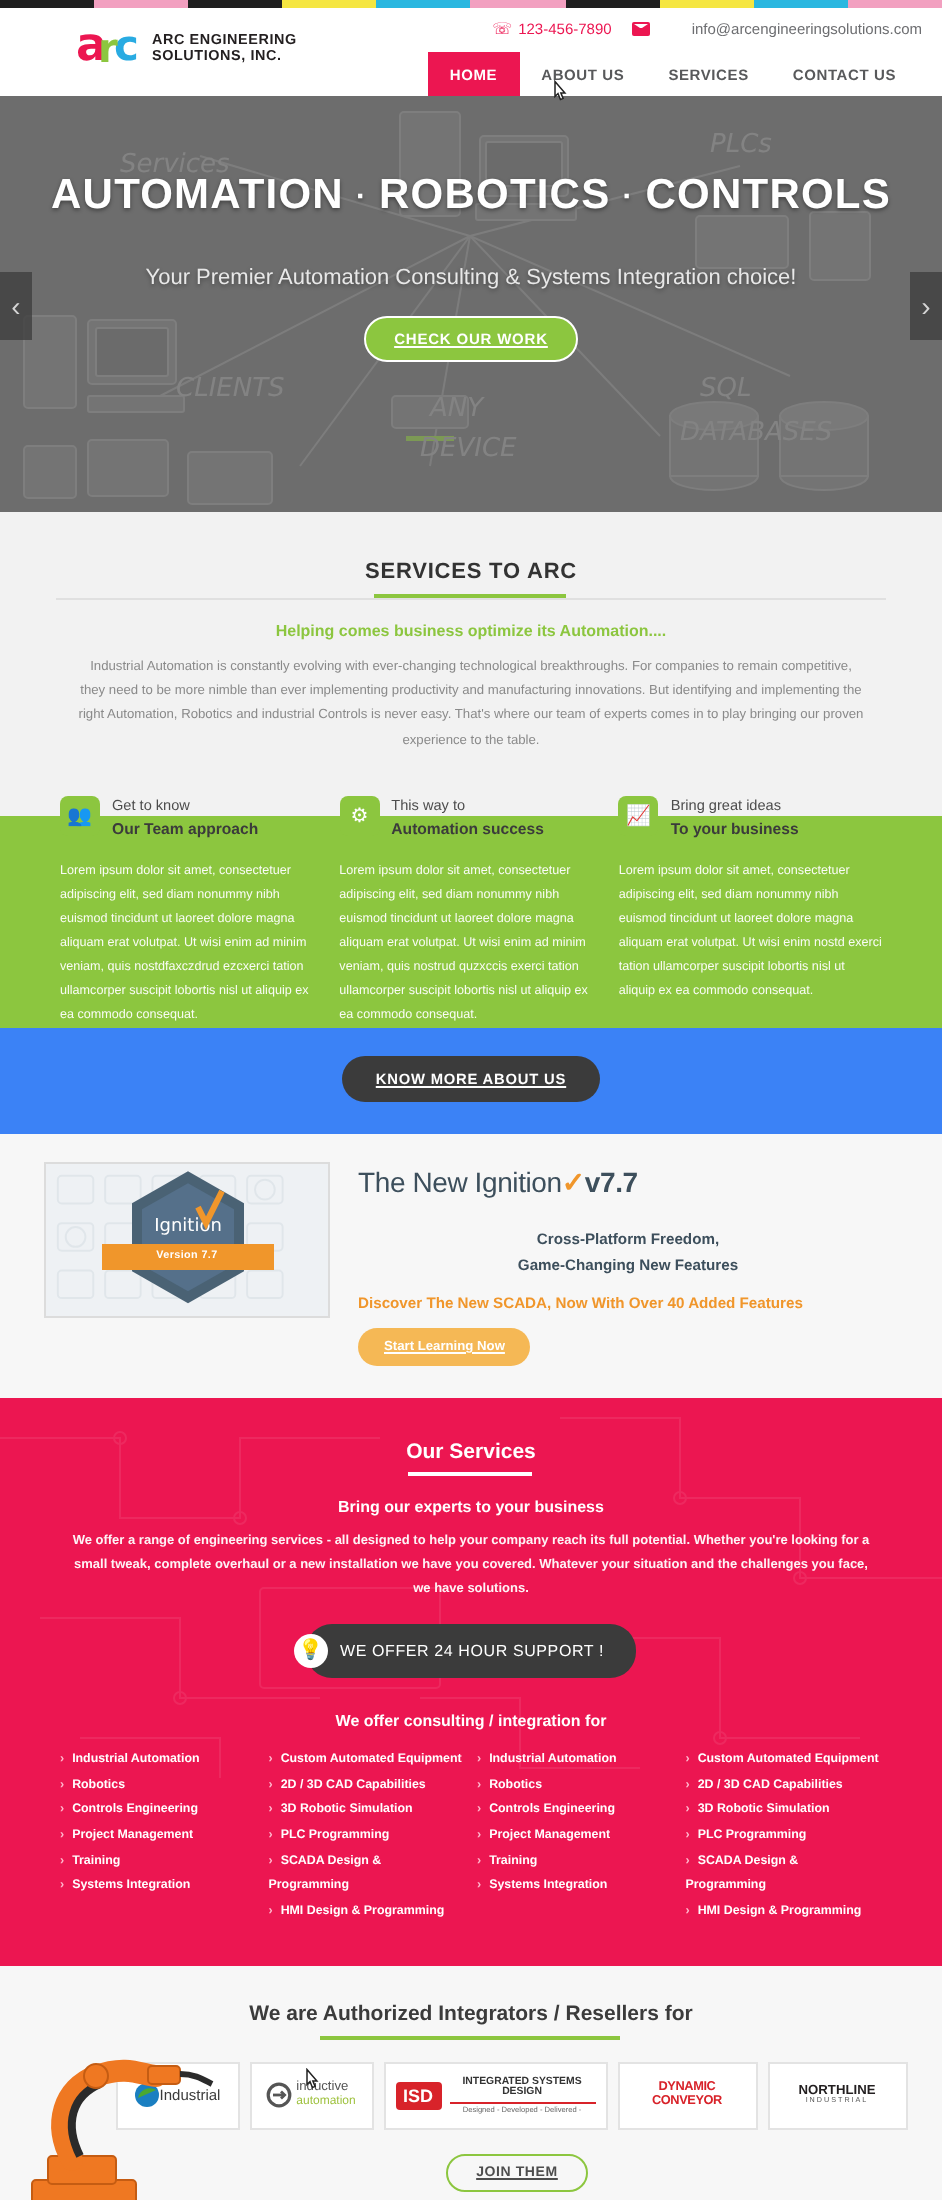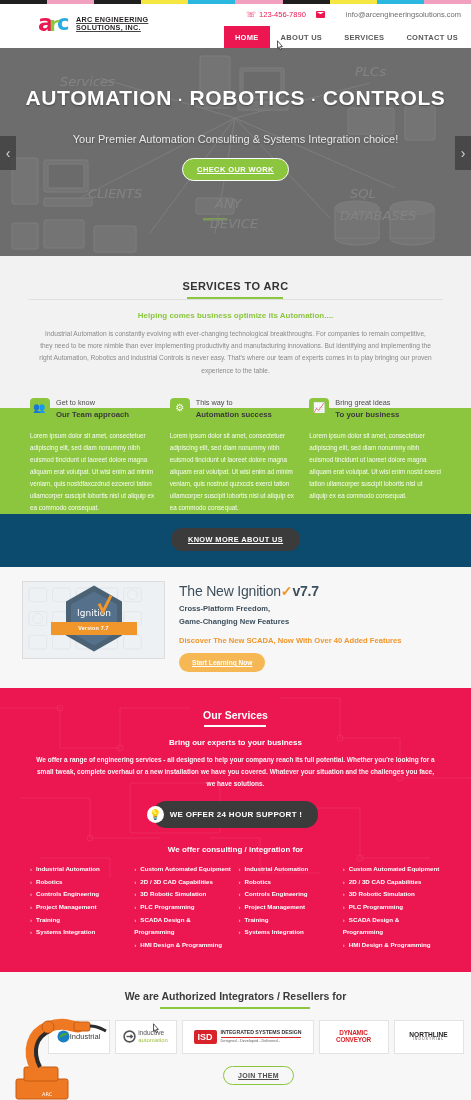--- a/index.html
+++ b/index.html
@@ -15,33 +15,33 @@
   .top-strip i { flex:1 1 auto; height:100%; display:block; }
 
   
   .header { height:44px; background:#fff; position:relative; }
   .logo { position:absolute; left:38px; top:7px; display:flex; align-items:center; gap:4px; }
   .logo-mark { position:relative; width:34px; height:26px; }
   .logo-mark span { position:absolute; font-weight:bold; line-height:1; }
   .lm-a { left:0; top:1px; font-size:23px; color:#ec1651; font-family:"DejaVu Sans", sans-serif; }
   .lm-r { left:11px; top:3px; font-size:20px; color:#8cc63f; font-family:"DejaVu Sans", sans-serif; }
   .lm-c { left:19px; top:2px; font-size:21px; color:#29abe2; font-family:"DejaVu Sans", sans-serif; }
-  .logo-text { line-height:1.15;text-decoration:underline; }
+  .logo-text { line-height:1.15; }
   .logo-text .l1 { font-size:7.2px; font-weight:bold; letter-spacing:.3px; color:#231f20; }
   .logo-text .l2 { font-size:7.2px; font-weight:bold; letter-spacing:.3px; color:#231f20; }
 
   .contactbar { position:absolute; right:10px; top:6px; display:flex; align-items:center; gap:10px; font-size:7.5px; }
   .cb-item { display:flex; align-items:center; gap:3px; color:#ec1651; }
   .cb-item.mail { color:#6d6e71;gap:21px; }
   .phone-ico { color:#ec1651; font-size:8px; }
   .mail-ico { display:inline-block; width:9px; height:6.5px; background:#ec1651; border-radius:1px; position:relative; }
   .mail-ico:after{ content:""; position:absolute; left:1px; top:1px; width:7px; height:4.5px;
      border-top:2.6px solid #fff; border-left:3.5px solid transparent; border-right:3.5px solid transparent; box-sizing:border-box;}
 
-  nav.mainnav { position:absolute; right:2px; top:22px; display:flex; align-items:center; height:22px; }
+  nav.mainnav { position:absolute; right:12px; top:22px; display:flex; align-items:center; height:22px; }
   nav.mainnav a { font-size:7.5px; font-weight:bold; letter-spacing:.3px; color:#58595b;
      padding:7px 11px; text-decoration:none; display:block; }
   nav.mainnav a.active { background:#ec1651; color:#fff; }
   .cursor-hand { position:absolute; left:276px; top:36px; width:9px; height:12px; z-index:40; }
 
   
   .hero { height:208px; background:#6e6e6e; position:relative; overflow:hidden; }
   .hero-bg { position:absolute; inset:0; background:#6d6d6d; }
   .hero-sketch { position:absolute; inset:0; opacity:.5; }
   .hero-inner { position:absolute; left:0; right:0; top:38px; text-align:center; }
@@ -70,70 +70,70 @@
   .fcards { display:flex; gap:8px; padding:0 30px; position:relative; z-index:3; }
   .fcard-head { flex:1; display:flex; align-items:flex-start; gap:6px; }
   .ficon { width:20px; height:20px; border-radius:4px; background:#8cc63f; flex:0 0 auto;
      display:flex; align-items:center; justify-content:center; color:#fff; font-size:10px; }
   .fh-txt .t1 { font-size:7.3px; color:#4d4d4d; line-height:1.5; }
   .fh-txt .t2 { font-size:7.8px; color:#3b3b3b; font-weight:bold; line-height:1.5; }
 
   .greenband { background:#8cc63f; margin-top:-12px; padding:22px 30px 0; }
   .gcols { display:flex; gap:8px; }
   .gcol { flex:1; font-size:6.3px; line-height:1.9; color:#ffffff; opacity:.95; }
-  .know-wrap { text-align:center; padding:14px 0 16px; background:#0c4a6e; }
+  .know-wrap { text-align:center; padding:14px 0 16px; background:#3b82f6; }
   .know-btn { display:inline-block; background:#3b3b3b; color:#fff; font-size:7.4px; font-weight:bold;
      letter-spacing:.4px; padding:7px 17px; border-radius:14px; }
 
   
   .ignition { background:#f7f7f7; padding:14px 22px 16px; display:flex; gap:14px; }
   .ig-thumb { width:143px; height:78px; background:#eef1f4; border:1px solid #dcdcdc; position:relative; overflow:hidden; }
   .ig-grid { position:absolute; inset:0; opacity:.35; }
   .ig-hex { position:absolute; left:50%; top:50%; transform:translate(-50%,-52%); width:62px; height:70px; }
   .ig-ribbon { position:absolute; left:50%; top:52%; transform:translateX(-50%); width:86px; height:13px;
      background:#f0962b; color:#fff; font-size:5.4px; font-weight:bold; display:flex; align-items:center;
      justify-content:center; letter-spacing:.2px; }
   .ig-body { flex:1; padding-top:2px; }
   .ig-title { font-size:14px; color:#3d4f5c; font-weight:normal; letter-spacing:-.2px; }
   .ig-title b { font-weight:bold; }
   .ig-check { color:#f0962b; font-weight:bold; }
-  .ig-sub { font-size:7.6px; font-weight:bold; color:#3d4f5c; line-height:1.7; margin-top:4px; }
+  .ig-sub { font-size:7.6px; font-weight:bold; color:#3d4f5c; line-height:1.7; margin-top:15px;text-align:center; }
   .ig-disc { font-size:7.6px; color:#f0962b; font-weight:bold; margin-top:7px; }
   .ig-btn { display:inline-block; margin-top:8px; background:#f5b855; color:#fff; font-size:6.6px;
      font-weight:bold; padding:6px 13px; border-radius:12px; }
 
   
   .services { background:#ec1651; padding:17px 18px 20px; position:relative; overflow:hidden; }
   .circuit { position:absolute; inset:0; opacity:.16; }
   .services .inner { position:relative; z-index:2; text-align:center; }
   .svc-title { color:#fff; font-size:10.5px; font-weight:bold; display:inline-block; padding-bottom:6px; position:relative; }
   .svc-title:after{ content:""; position:absolute; left:50%; transform:translateX(-50%); bottom:0; width:62px; height:2px; background:#fff;}
   .svc-sub { color:#fff; font-size:8px; font-weight:bold; margin-top:11px; }
   .svc-p { color:#fff; font-size:6.5px; line-height:1.85; margin:7px auto 0; max-width:400px; font-weight:bold; opacity:.95;}
   .svc-pill { display:inline-flex; align-items:center; gap:6px; margin-top:11px; background:#3b3b3b;
      border-radius:13px; padding:5px 16px 5px 8px; position:relative; }
   .svc-pill .bulb { width:17px; height:17px; border-radius:50%; background:#fff; display:flex; align-items:center;
      justify-content:center; font-size:10px; color:#3b3b3b; margin-left:-14px; }
-  .svc-pill span.txt { color:#fff; font-size:8px; font-weight:bold; letter-spacing:.3px; }
+  .svc-pill span.txt { color:#fff; font-size:8px; font-weight:normal; letter-spacing:.3px; }
   .svc-offer { color:#fff; font-size:8px; font-weight:bold; margin-top:17px; }
   .svc-lists { display:flex; gap:6px; margin-top:9px; padding:0 12px; text-align:left; }
   .svc-col { flex:1; }
   .svc-col li { list-style:none; color:#fff; font-size:6.2px; line-height:2.05; font-weight:bold; }
   .svc-col li:before { content:"\203A"; color:#ffb8cd; margin-right:4px; font-weight:bold; }
 
   
   .integrators { background:#f7f7f7; padding:14px 0 16px; position:relative; min-height:105px; }
   .robot { position:absolute; left:6px; bottom:0; width:120px; height:100px; }
   .int-title-wrap { text-align:center;text-decoration:underline; }
   .int-title { font-size:10.5px; font-weight:bold; color:#3b3b3b; display:inline-block; padding-bottom:7px; position:relative;}
   .int-title:after{ content:""; position:absolute; left:50%; transform:translateX(-50%); bottom:0; width:150px; height:2px; background:#8cc63f;}
   .logos { display:flex; gap:5px; justify-content:center; margin-top:11px; padding-left:46px; padding-right:6px; }
   .lbox { background:#fff; border:1px solid #e3e3e3; height:34px; display:flex; align-items:center;
      justify-content:center; padding:3px 5px; }
-  .lbox.w1{width:62px;} .lbox.w2{width:62px;} .lbox.w3{width:132px;} .lbox.w4{width:70px;} .lbox.w5{width:70px;}
+  .lbox.w1{width:62px;} .lbox.w2{width:62px;} .lbox.w3{width:112px;text-align:center;} .lbox.w4{width:70px;} .lbox.w5{width:70px;}
   .join-wrap{ text-align:center; margin-top:10px; padding-left:46px;}
   .join-btn{ display:inline-block; border:1px solid #8cc63f; color:#4d4d4d; font-size:7px; font-weight:bold;
      padding:5px 14px; border-radius:12px; background:#f7f7f7; letter-spacing:.3px;}
   .cursor-hand2 { position:absolute; left:152px; top:51px; width:9px; height:12px; z-index:40; }
 </style>
 </head>
 <body>
 
 <div class="page">
 

